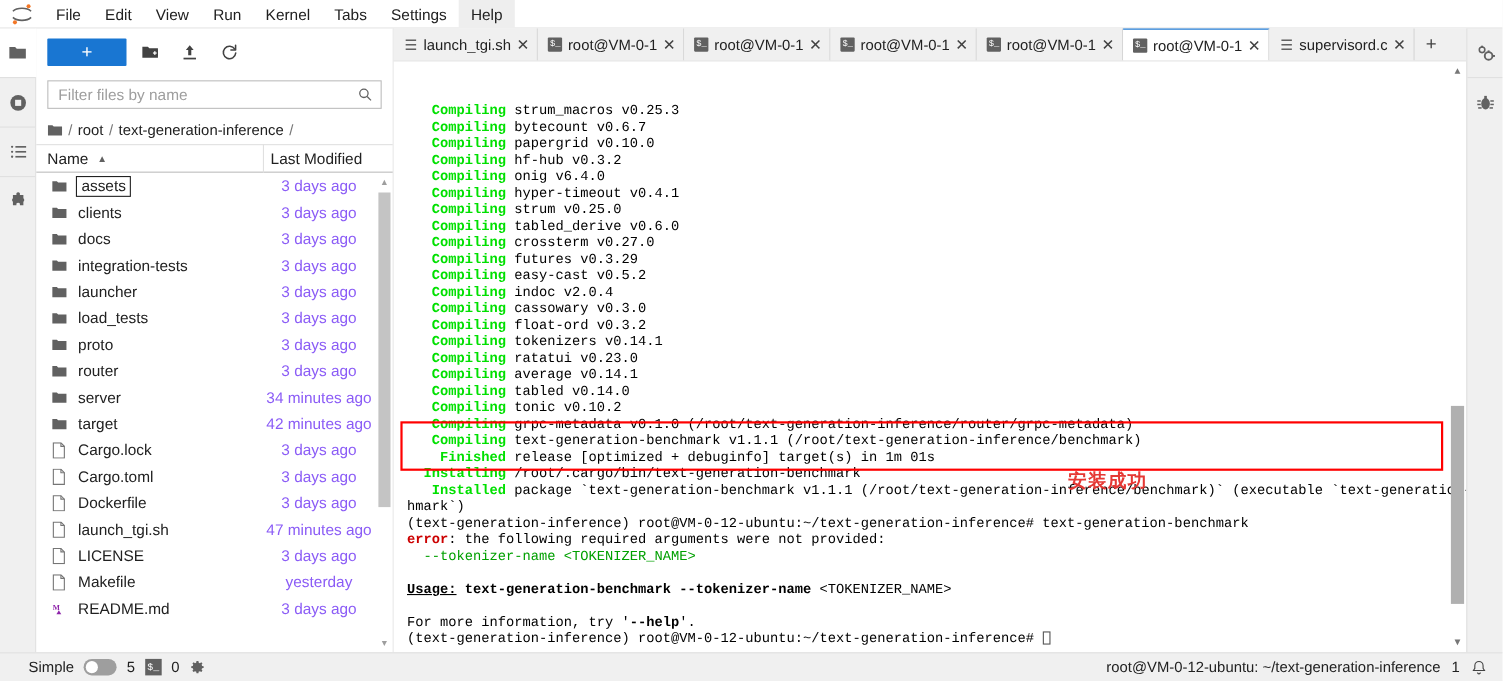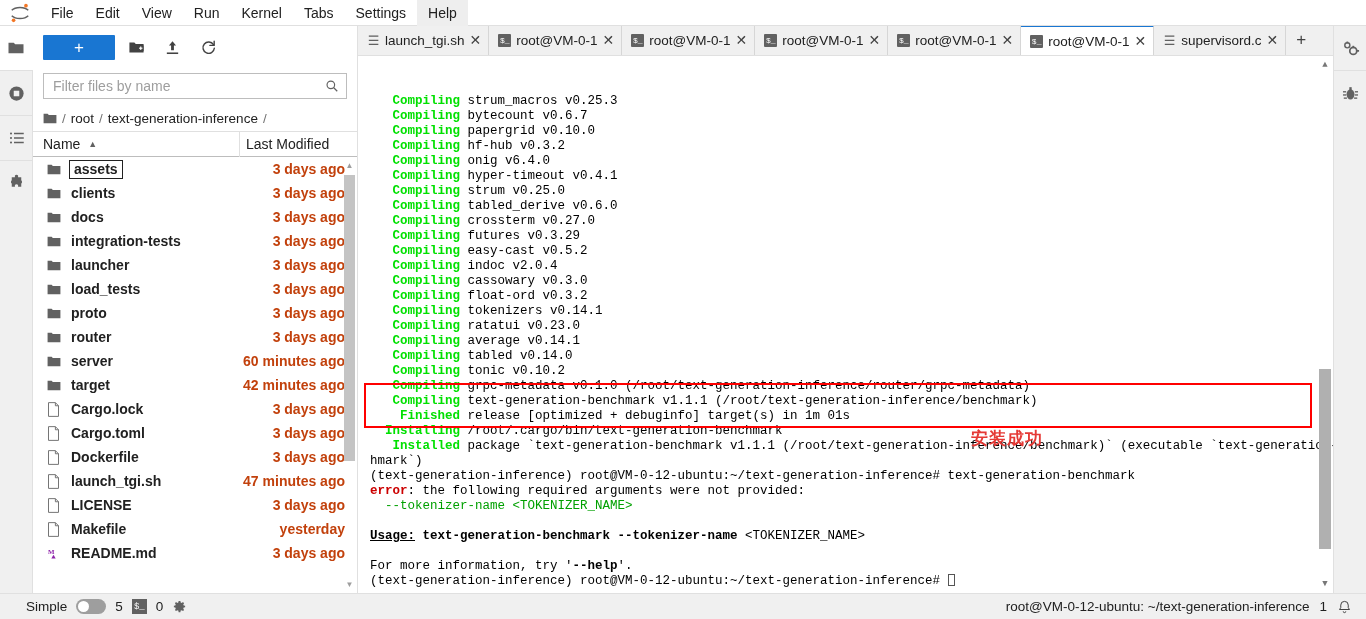--- a/index.html
+++ b/index.html
@@ -81,26 +81,26 @@
   }
   .fb-h-name { flex: 1; display: flex; align-items: center; gap: 6px; text-align: center; }
   .fb-h-mod { width: 118px; padding-left: 6px; border-left: 1px solid #e0e0e0; height: 26px; display: flex; align-items: center; }
   .sort-caret { font-size: 9px; color: #616161; margin-left: 2px; }
   .fb-list { flex: 1; position: relative; overflow: hidden; }
   .fb-row {
     display: flex; align-items: center; height: 24px; font-size: 14px; color: #212121;
     padding-left: 14px; cursor: pointer;
   }
   .fb-row .ficon { width: 22px; display: flex; align-items: center; }
-  .fb-row .fname { flex: 1; padding-left: 2px; font-weight: bold; }
+  .fb-row .fname { flex: 1; padding-left: 2px; }
   .fb-row .fname.selected {
     border: 1.5px solid #212121; display: inline-block; flex: none;
     padding: 0 4px; line-height: 17px; background: #fff;
   }
-  .fb-row .fmod { width: 122px; text-align: right; padding-right: 12px; color: #c2410c; font-weight: bold; }
+  .fb-row .fmod { width: 122px; text-align: center; padding-right: 12px; color: #8b5cf6; }
   .fb-scroll {
     position: absolute; right: 2px; top: 2px; width: 11px; bottom: 2px;
   }
   .fb-scroll .thumb { position: absolute; left: 0; top: 16px; width: 11px; height: 286px; background: #c4c4c4; }
   .fb-arrow { position: absolute; left: 1px; width: 9px; height: 9px; display: flex; align-items: center; justify-content: center; color: #9e9e9e; font-size: 8px; }
 
   
   .mainarea { position: absolute; top: 26px; left: 358px; right: 33px; height: 567px; background: #fff; }
   .tabbar {
     height: 30px; background: #f0f0f0; display: flex; align-items: flex-end;
@@ -361,21 +361,21 @@
             <span class="fname">router</span>
             <span class="fmod">3 days ago</span>
           </div>
           <div class="fb-row">
             <span class="ficon">
               <svg width="14" height="13" viewBox="0 0 24 22">
                 <path d="M1 3h7l2 2h13v14H1z" fill="#616161"></path>
               </svg>
             </span>
             <span class="fname">server</span>
-            <span class="fmod">60 minutes ago</span>
+            <span class="fmod">34 minutes ago</span>
           </div>
           <div class="fb-row">
             <span class="ficon">
               <svg width="14" height="13" viewBox="0 0 24 22">
                 <path d="M1 3h7l2 2h13v14H1z" fill="#616161"></path>
               </svg>
             </span>
             <span class="fname">target</span>
             <span class="fmod">42 minutes ago</span>
           </div>

